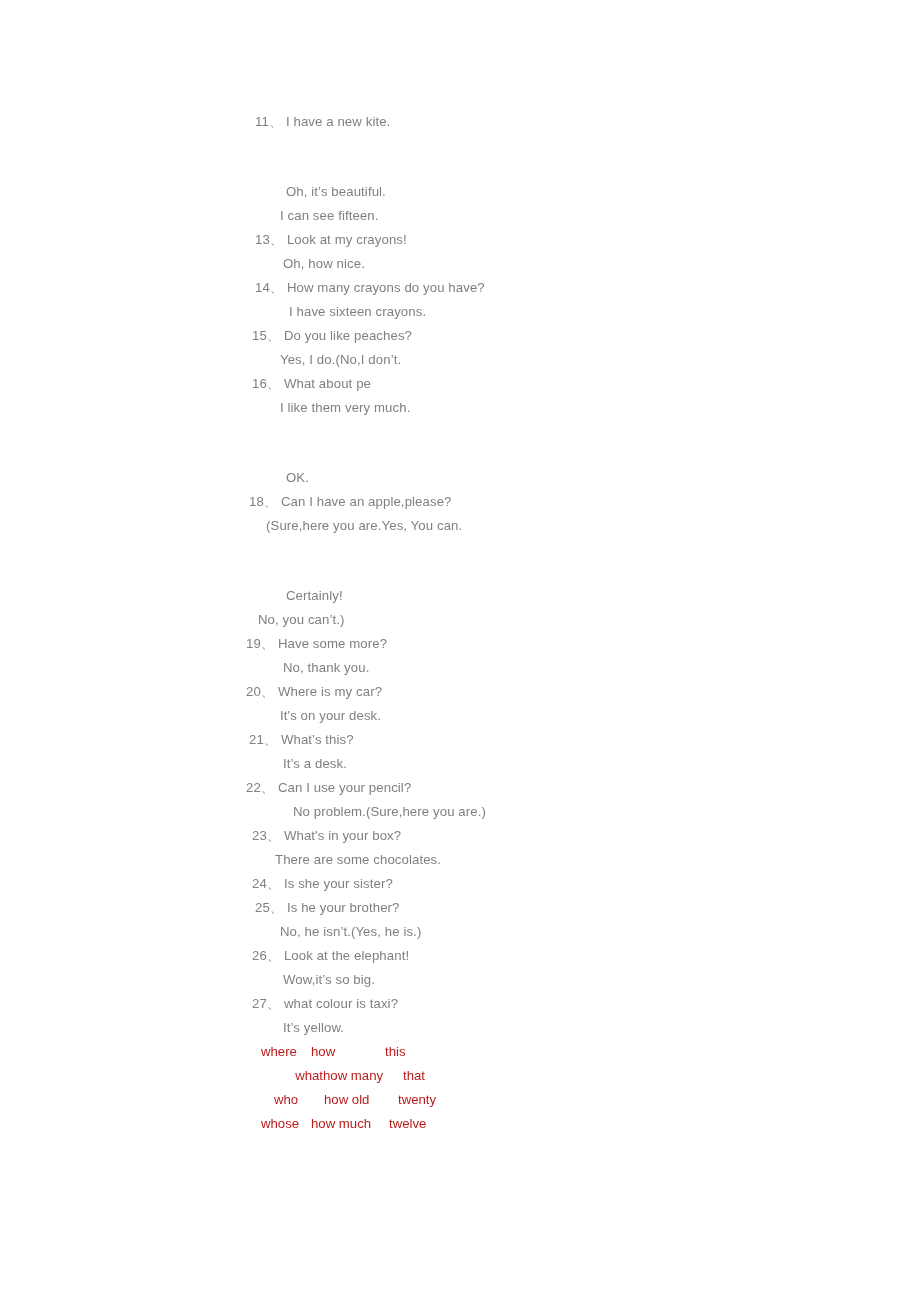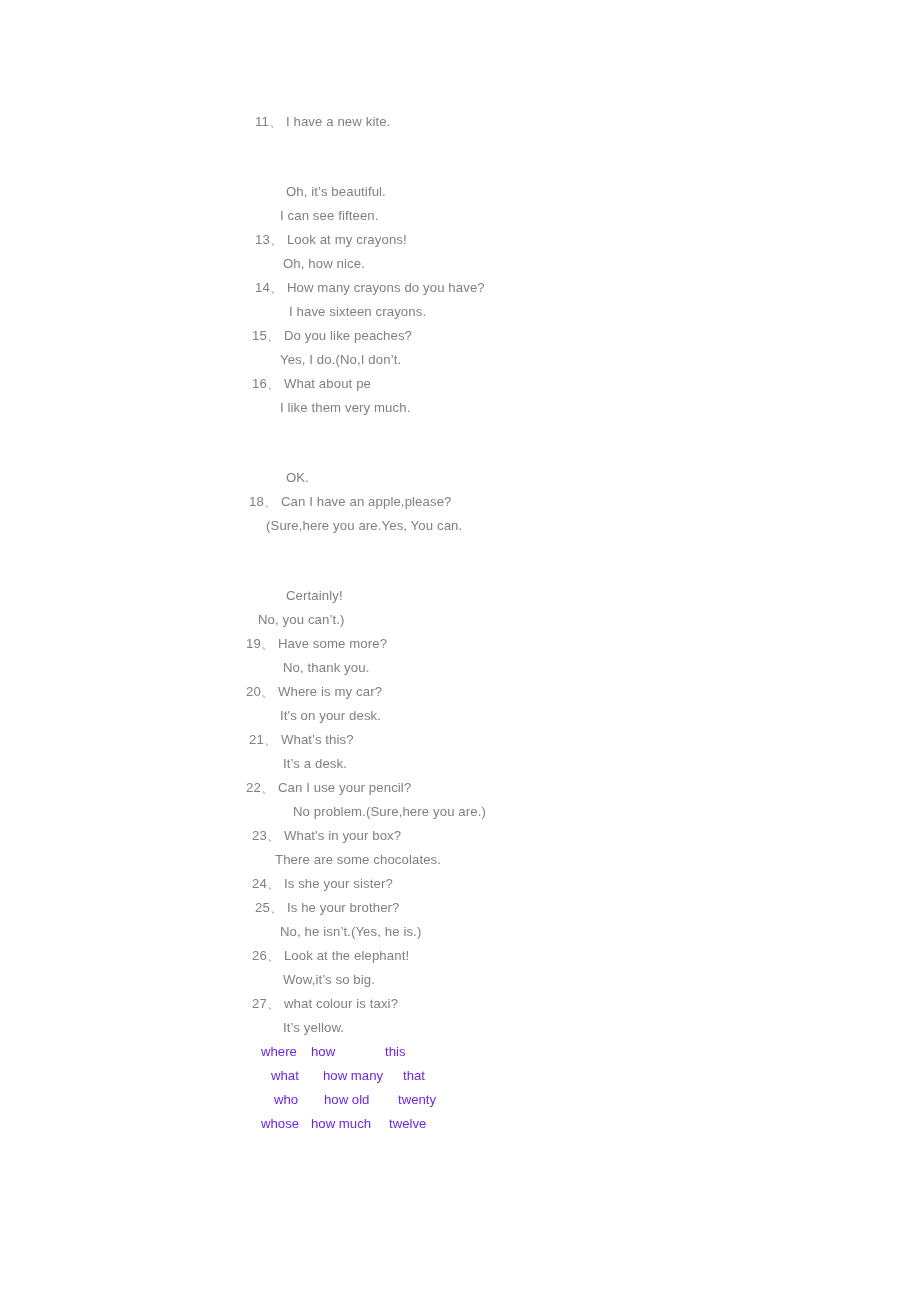--- a/index.html
+++ b/index.html
@@ -56,30 +56,30 @@
   }
   .wordrow {
     display: block;
     font-size: 13.2px;
     line-height: 24px;
     color: #808080;
     white-space: pre;
   }
   .wordcell {
     display: inline-block;
-    color: #6d28d9;
+    color: #b91c1c;
     font-size: 13.2px;
   }
   .wc0 { width: 50px; }
   .wc1 { width: 74px; }
   .wc2 { width: 60px; }
   .wordrow.r1 { padding-left: 10px; }
   .wordrow.r2 { padding-left: 0px; margin-left: 13px; }
   .wordrow.r3 { padding-left: 0px; }
-  .wordrow.r1 .wc0 { width: 52px; }
+  .wordrow.r1 .wc0 { width: 52px; text-align: right; }
   .wordrow.r1 .wc1 { width: 80px; }
   .wordrow.r2 .wc0 { width: 50px; }
   .wordrow.r2 .wc1 { width: 74px; }
   .wordrow.r3 .wc0 { width: 50px; }
   .wordrow.r3 .wc1 { width: 78px; }
 </style>
 </head>
 <body>
 
 <div class="page">

